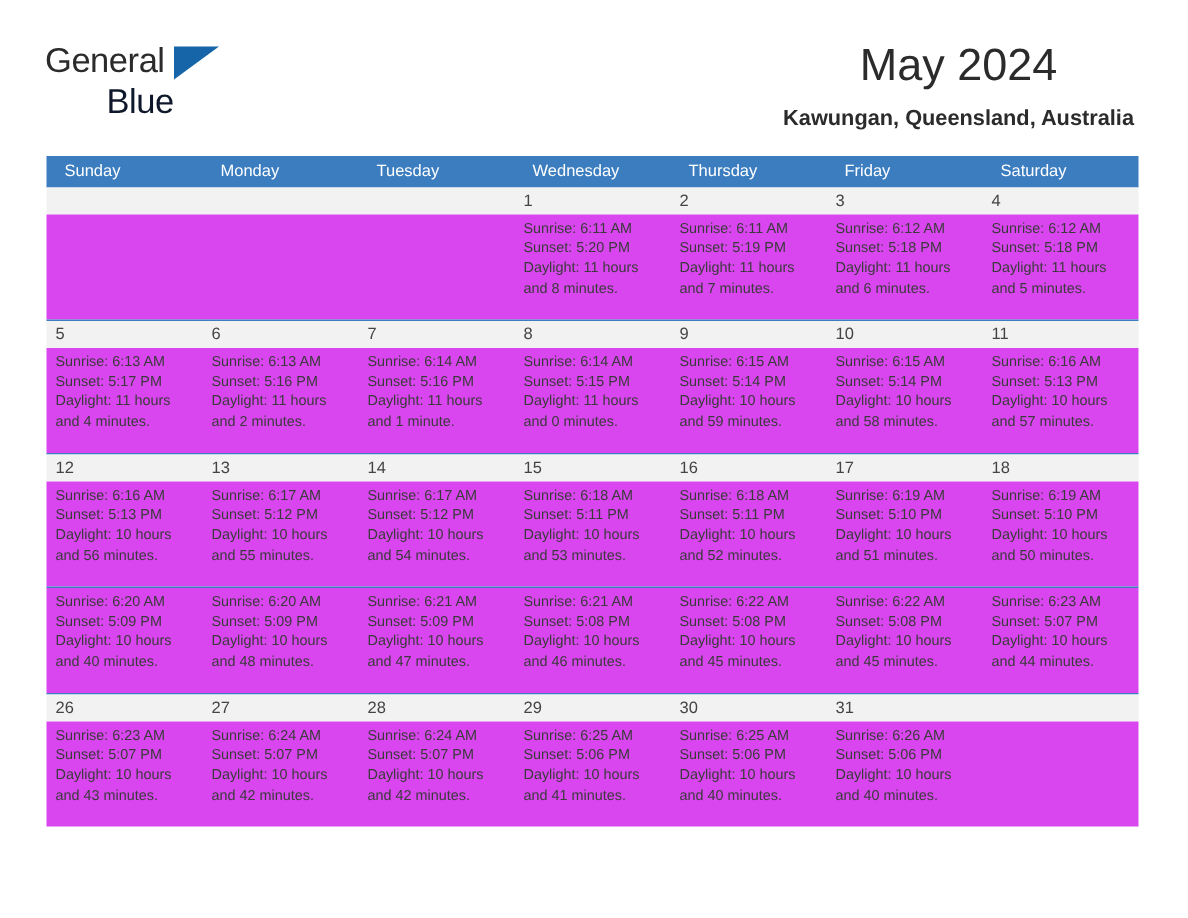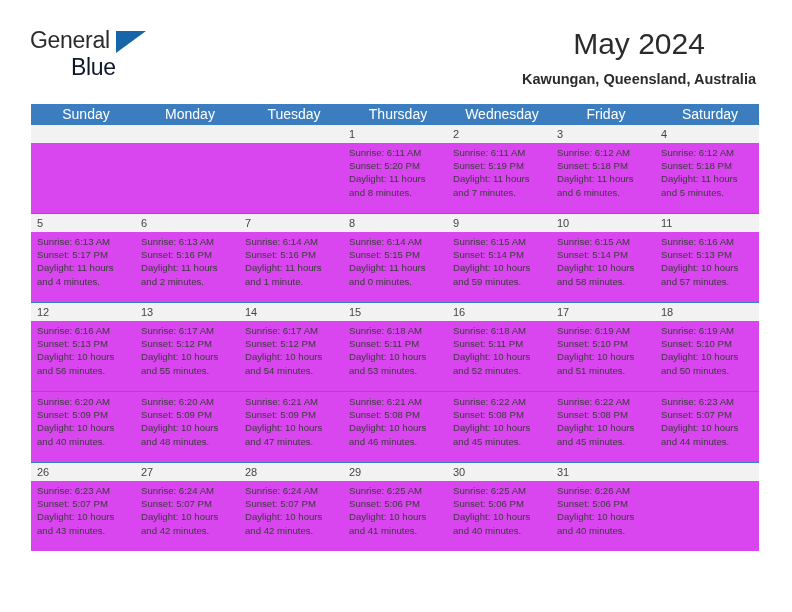--- a/index.html
+++ b/index.html
@@ -95,26 +95,25 @@
     width: 728px;
   }
   .weekday-row {
     display: flex;
     background: #3b7dbf;
     height: 21px;
   }
   .weekday {
     flex: 1 1 0;
     color: #ffffff;
-    font-size: 14px;
+    font-size: 11px;
     line-height: 21px;
-    padding-left: 6px;
+    padding-left: 12px;
     box-sizing: border-box;
     white-space: nowrap;
-    text-align: center;
   }
 
   .week-row {
     border-top: 1px solid #3b7dbf;
   }
   .week-row:first-of-type {
     border-top: none;
   }
   .daynum-band {
     display: flex;
@@ -166,22 +165,22 @@
       <div class="cal-subtitle">Kawungan, Queensland, Australia</div>
     </div>
 
   </div>
 
   <div class="calendar">
     <div class="weekday-row" id="weekday-row">
         <div class="weekday">Sunday</div>
         <div class="weekday">Monday</div>
         <div class="weekday">Tuesday</div>
+        <div class="weekday">Wednesday</div>
         <div class="weekday">Thursday</div>
-        <div class="weekday">Wednesday</div>
         <div class="weekday">Friday</div>
         <div class="weekday">Saturday</div>
       </div>
     <div id="weeks-container">
         <div class="week-row">
           <div class="daynum-band">
             <div class="daynum"></div>
             <div class="daynum"></div>
             <div class="daynum"></div>
             <div class="daynum">1</div>

